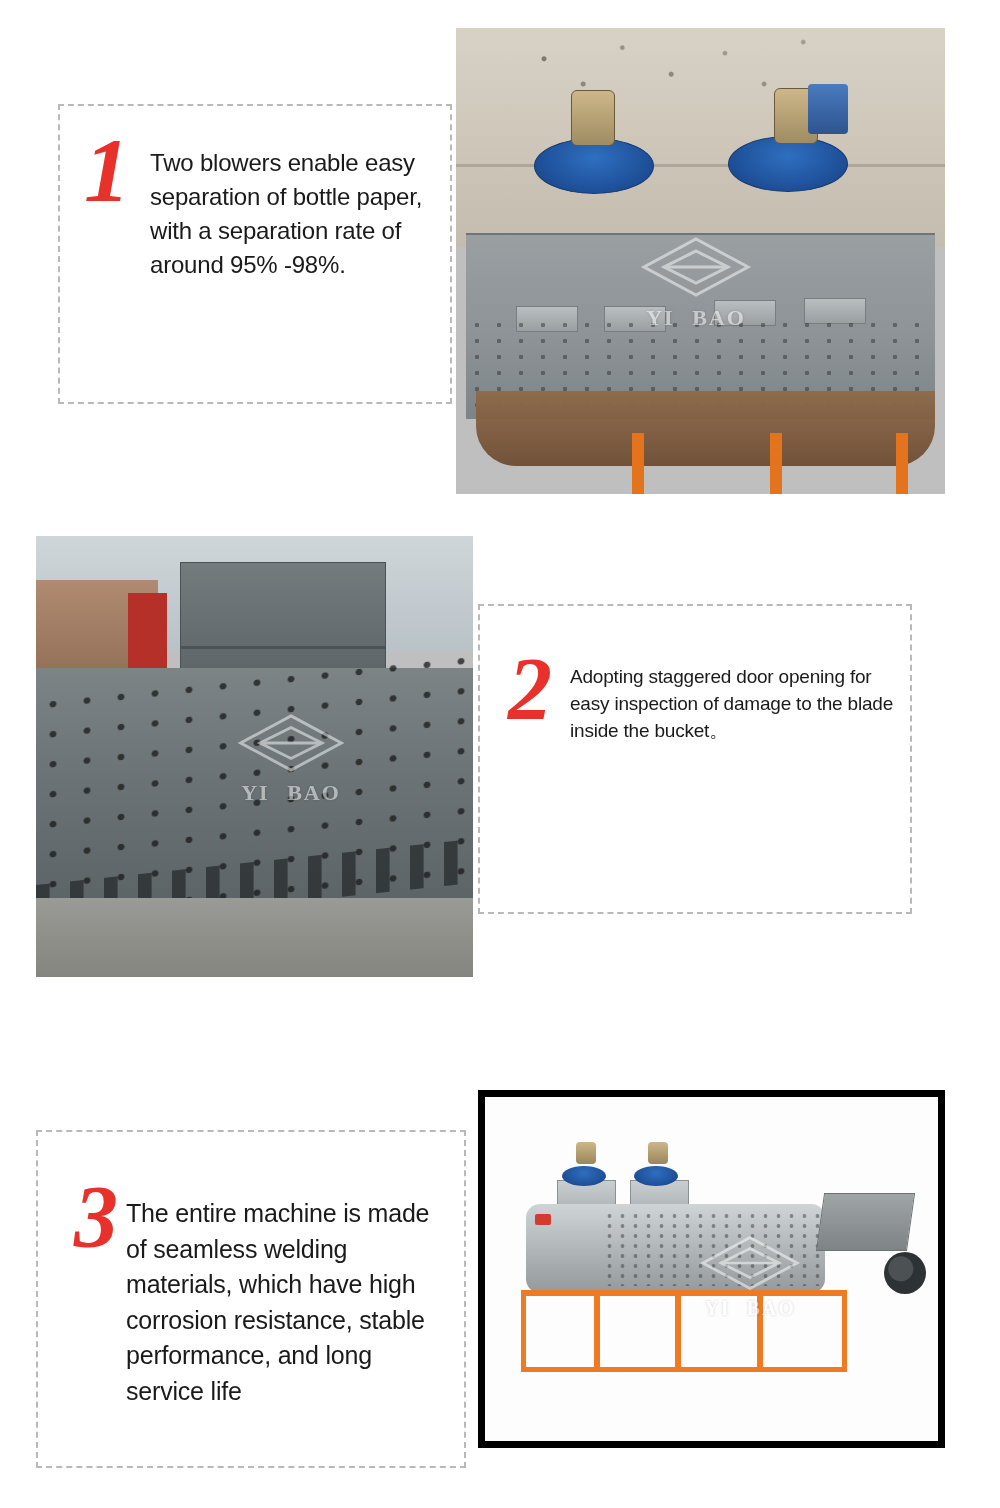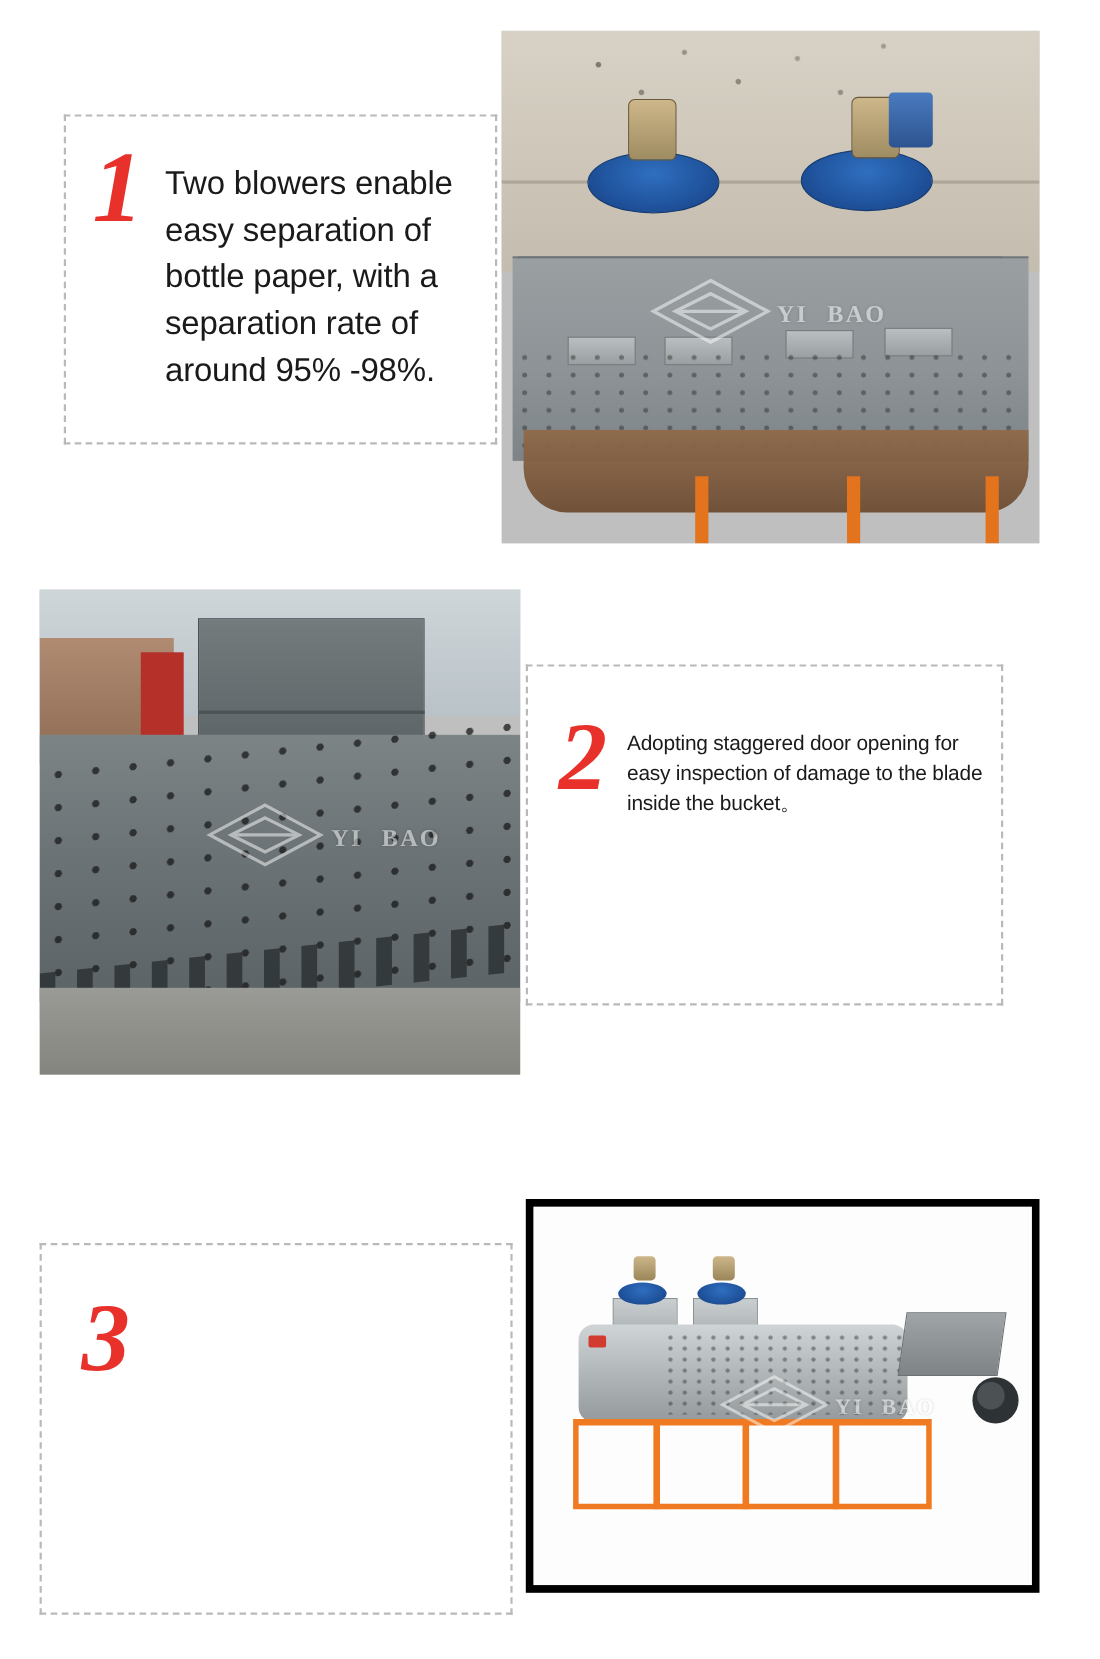--- a/index.html
+++ b/index.html
@@ -46,20 +46,21 @@
     position: absolute;
     overflow: hidden;
     background: #bfbfbf;
   }
 
   .watermark {
     position: absolute;
     pointer-events: none;
     opacity: 0.5;
     display: flex;
+    flex-direction: column;
     align-items: center;
     justify-content: center;
     color: #ffffff;
     text-shadow: 0 0 3px rgba(0,0,0,0.35);
   }
   .wm-text {
     font-family: "Liberation Serif", serif;
     letter-spacing: 2px;
     font-weight: 600;
   }
@@ -229,21 +230,21 @@
     background: radial-gradient(circle at 40% 40%, #4c5254 0 12px, #2d3234 13px 100%);
   }
   #photo3 .red-tag {
     position:absolute; left:11%; top:34%; width:16px; height:11px; background:#d23b2f; border-radius:2px;
   }
   #photo3 .wm { left: 155px; top: 120px; width: 220px; height: 120px; }
 
   
   #text1 { left: 58px; top: 104px; width: 394px; height: 300px; }
   #text1 .num { font-size: 92px; margin: 10px 22px 0 6px; }
-  #text1 .desc { font-size: 30px; padding-top: 22px; }
+  #text1 .desc { font-size: 24px; padding-top: 22px; }
 
   #text2 { left: 478px; top: 604px; width: 434px; height: 310px; }
   #text2 .num { font-size: 88px; margin: 30px 20px 0 10px; }
   #text2 .desc { font-size: 19px; padding-top: 40px; }
 
   #text3 { left: 36px; top: 1130px; width: 430px; height: 338px; }
   #text3 .num { font-size: 88px; margin: 32px 10px 0 18px; }
   #text3 .desc { font-size: 25px; padding-top: 46px; }
 </style>
 </head>
@@ -347,13 +348,14 @@
     </svg>
     <div class="wm-text" style="font-size:20px; margin-top:5px;">
       <span>YI</span>
       <span style="margin-left:9px;">BAO</span>
     </div>
   </div>
 </div>
 
 <div class="text-box" id="text3">
   <div class="num">3</div>
+  <div class="desc">The entire machine is made of seamless welding materials, which have high corrosion resistance, stable performance, and long service life</div>
 </div>
 
 </body></html>

